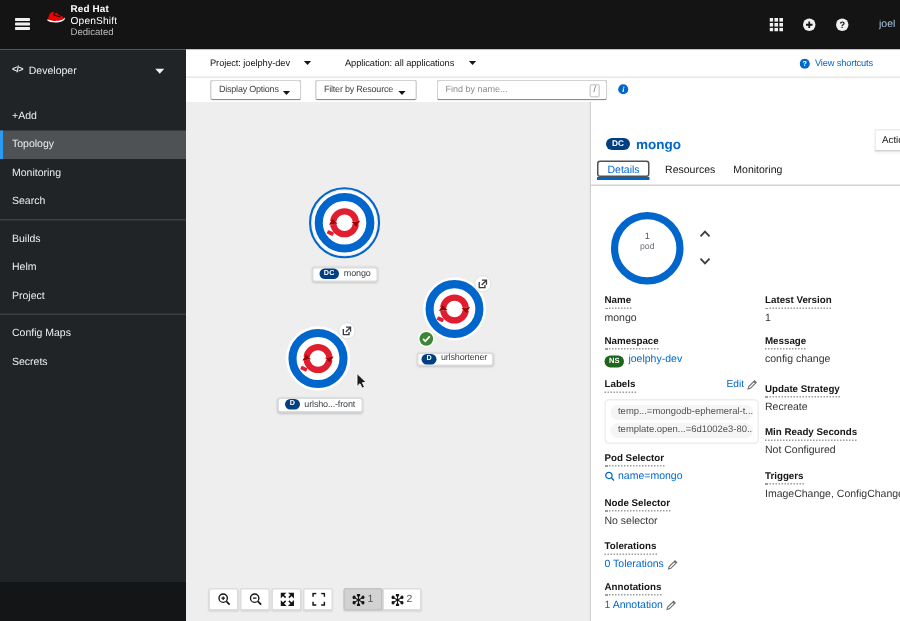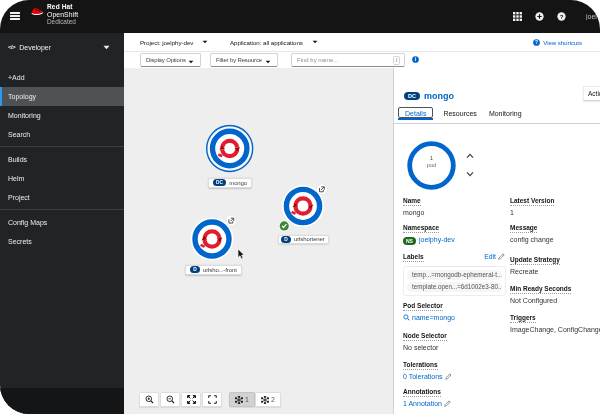--- a/index.html
+++ b/index.html
@@ -1,18 +1,18 @@
 <!DOCTYPE html>
 <html><head>
 <meta charset="utf-8">
 <style>
   * { margin:0; padding:0; box-sizing:border-box; }
   html,body { width:600px; height:414px; overflow:hidden; }
   body { font-family:"Liberation Sans", sans-serif; -webkit-font-smoothing:antialiased; }
-  #app { position:relative; width:600px; height:414px; background:#fff; overflow:hidden;border-radius:29px; }
+  #app { position:relative; width:600px; height:414px; background:#fff; overflow:hidden; }
 
   
   .masthead { position:absolute; left:0; top:0; width:600px; height:33px; background:#141414; }
   .hamburger { position:absolute; left:10px; top:12px; width:10px; height:8px; display:flex; flex-direction:column; justify-content:space-between; cursor:pointer; }
   .hamburger span { display:block; height:1.6px; background:#f0f0f0; border-radius:0.5px; }
   .brand { position:absolute; left:30px; top:4px; display:flex; }
   .brand-hat { width:15px; height:10px; margin-top:2px; margin-right:2px; }
   .brand-text { line-height:1; }
   .brand-line1 { color:#fff; font-weight:bold; font-size:6.6px; letter-spacing:0.1px; }
   .brand-line2 { color:#fff; font-size:6.8px; margin-top:1px; letter-spacing:0.1px; }

